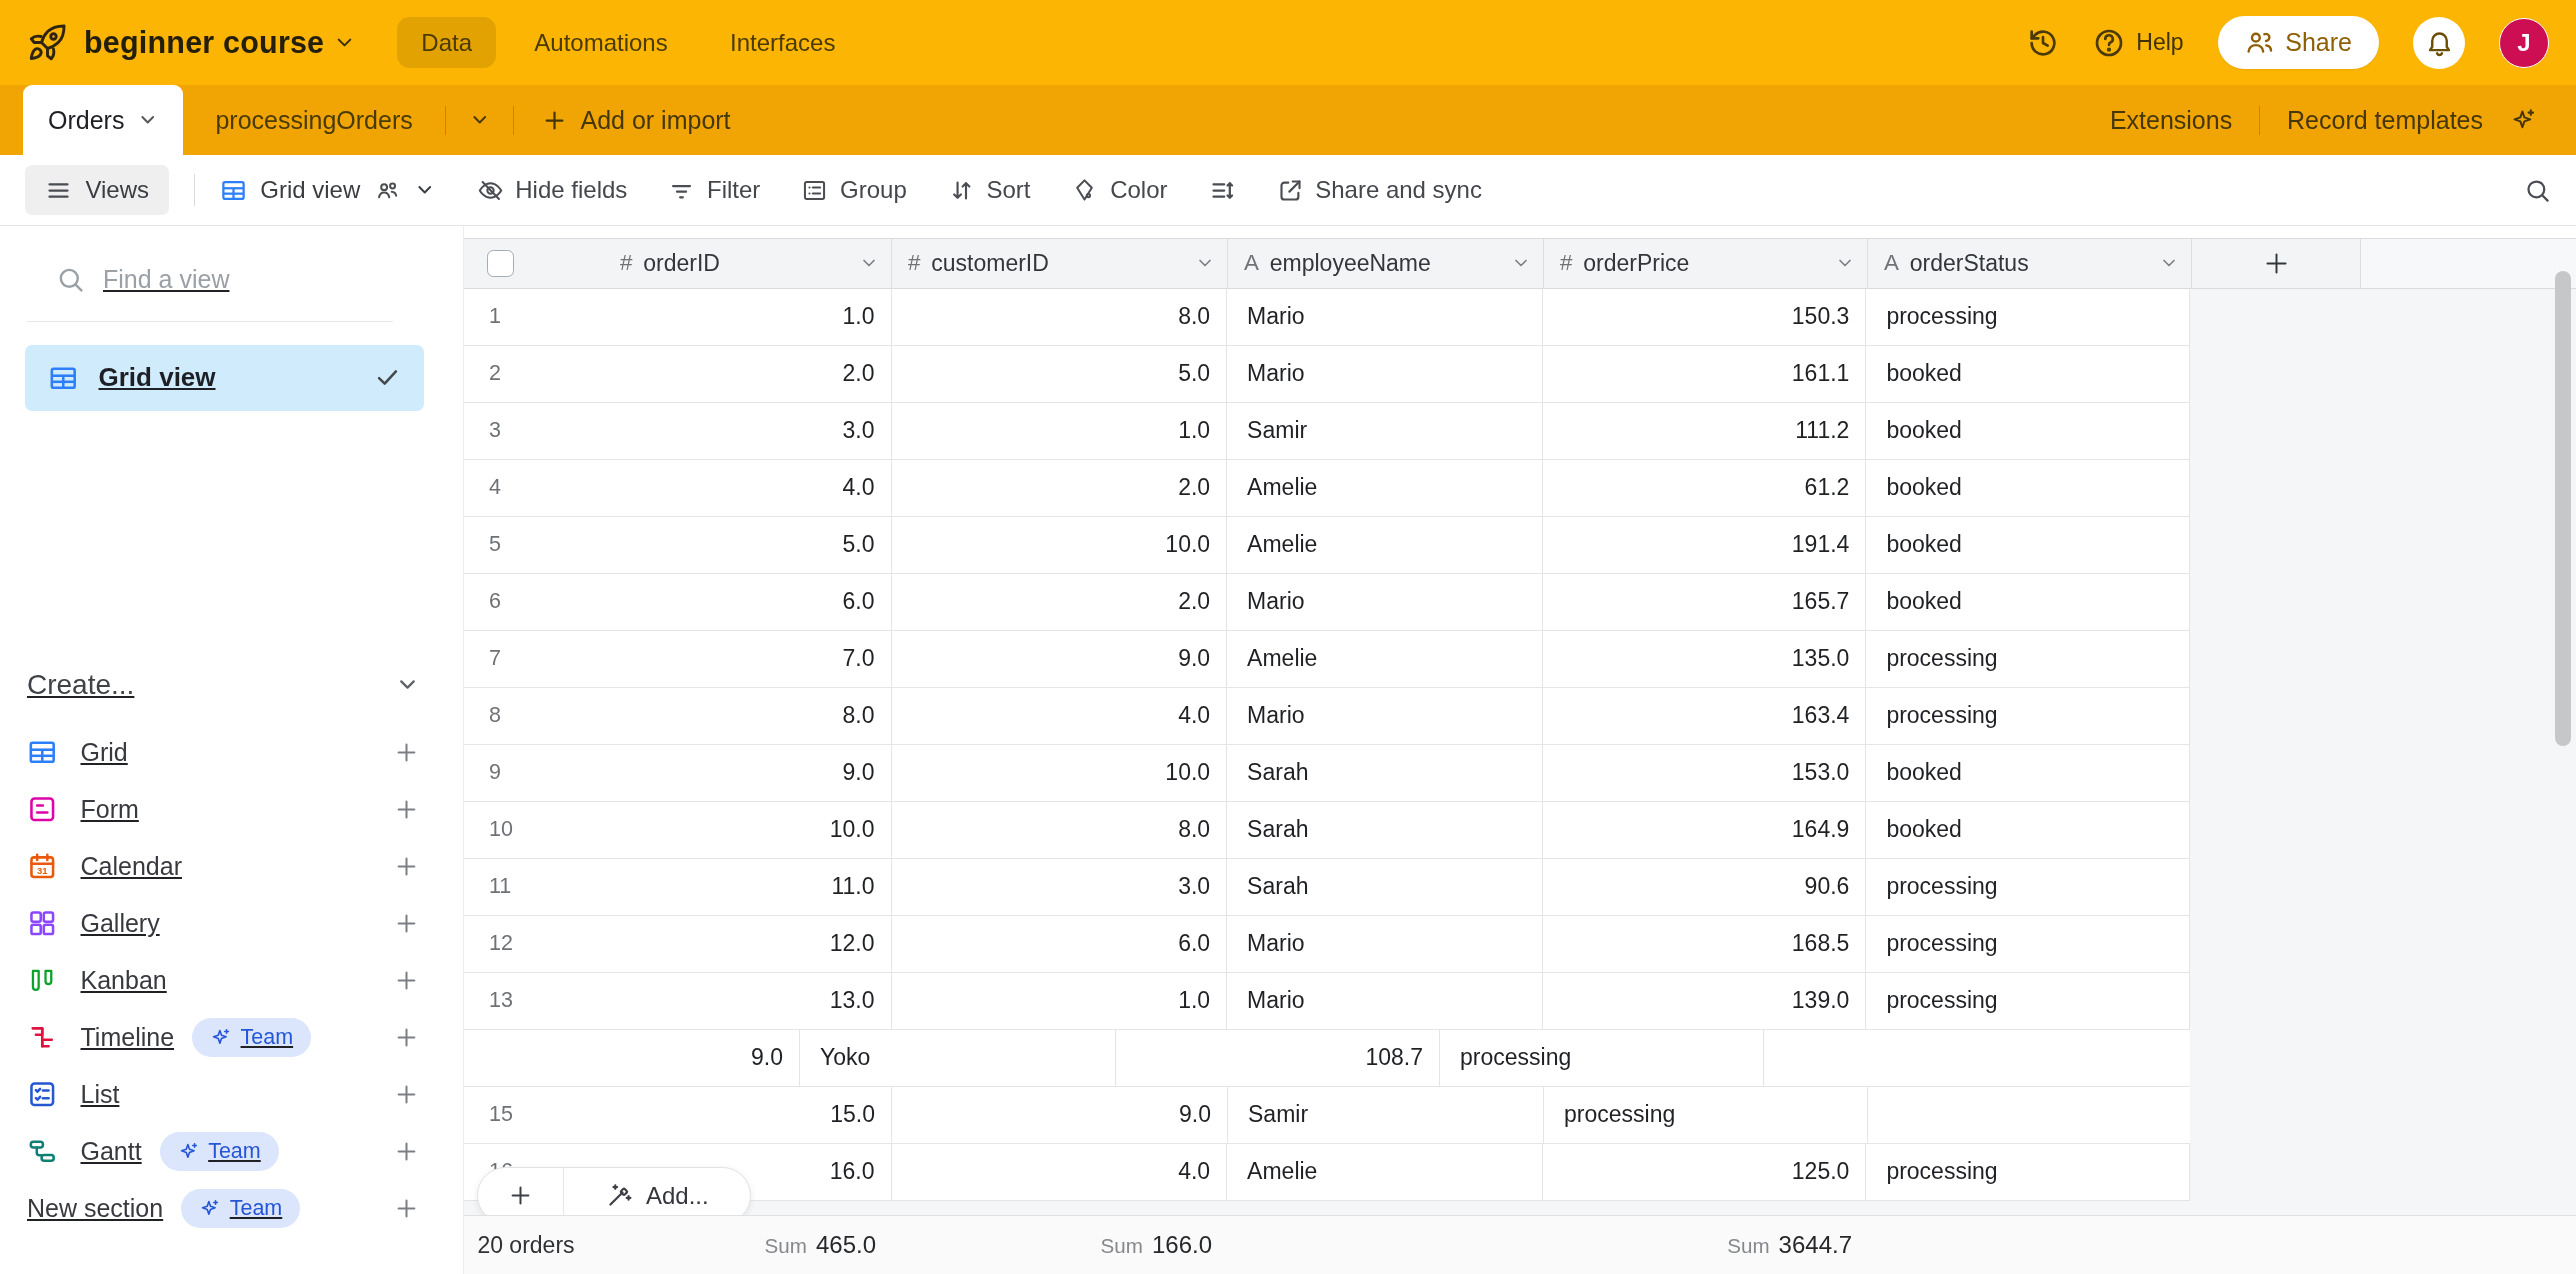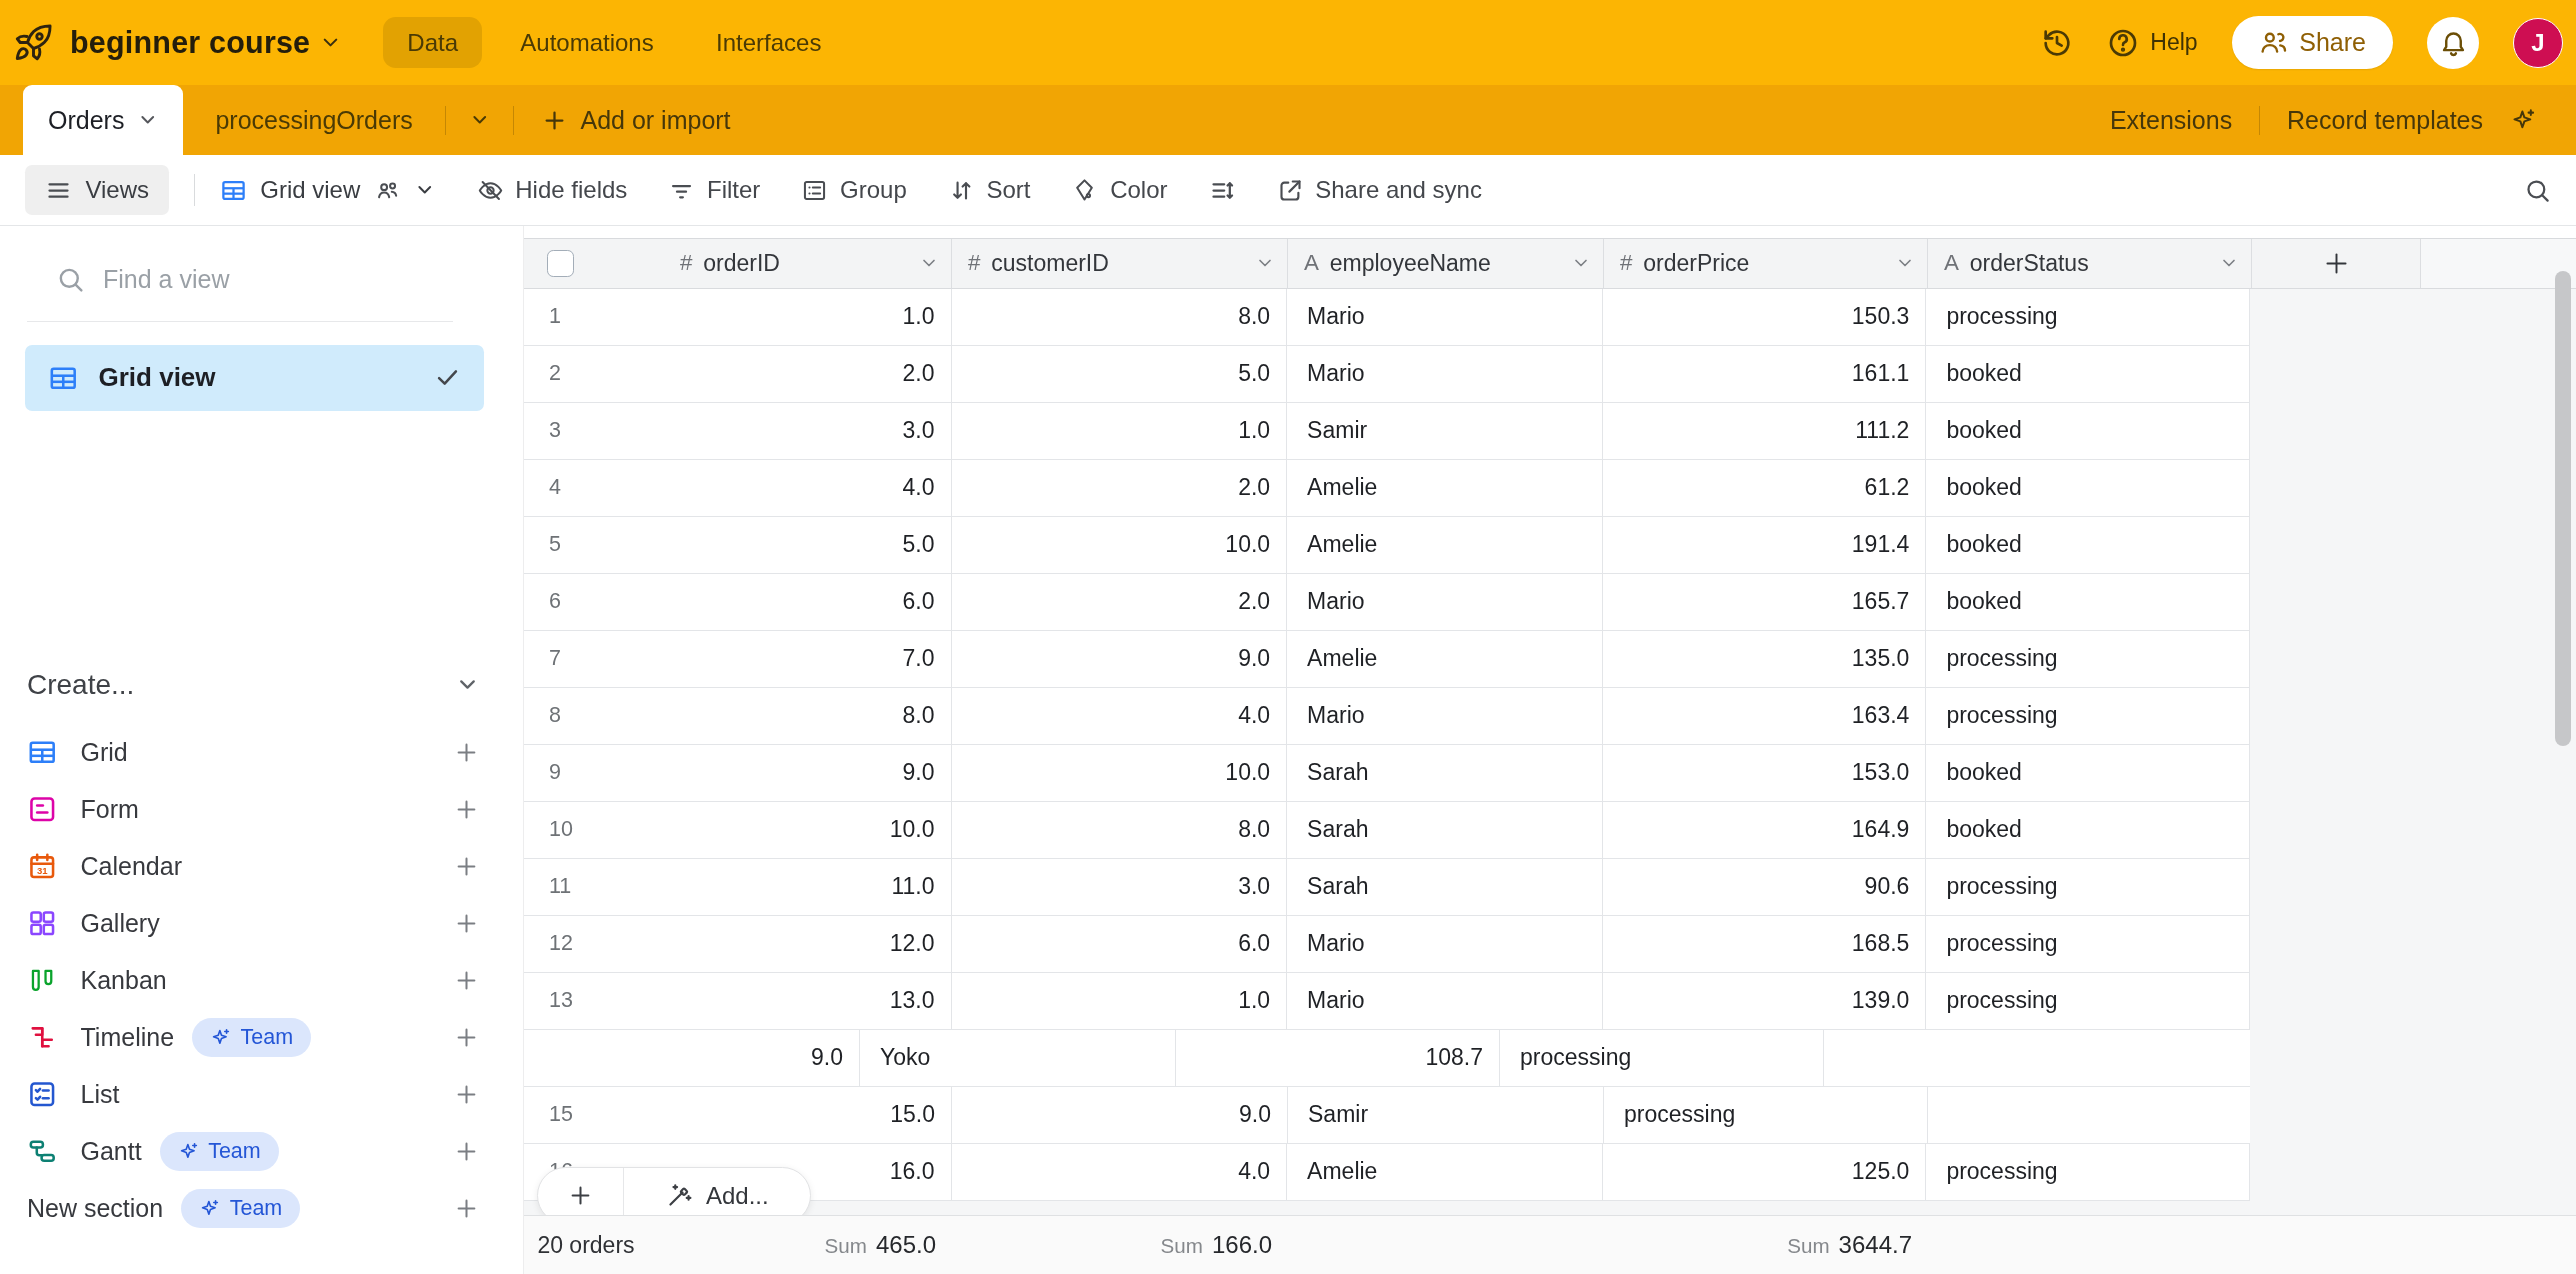--- a/index.html
+++ b/index.html
@@ -1,20 +1,20 @@
 <!DOCTYPE html>
 <html style="font-size:14.3px"><head>
 <meta charset="utf-8">
 <style>
   * { margin:0; padding:0; box-sizing:border-box; }
   html,body { width:2576px; height:1275px; overflow:hidden; background:#fff;
     font-family:"Liberation Sans", sans-serif; color:#1f2125; }
 
   
-  .topbar { height:85px; background:#fcb503; display:flex; align-items:center; padding:0 13px; }
+  .topbar { height:85px; background:#fcb503; display:flex; align-items:center; padding:0 27px; }
   .logo { width:41px; height:41px; color:#2e2410; margin-right:16px; flex:none; }
   .base-title { font-size:30.5px; font-weight:700; color:#241e0c; letter-spacing:0.2px; }
   .title-chev { width:23px; height:23px; color:#3a2f10; margin-left:9px; }
   .top-nav { display:flex; align-items:center; gap:14.3px; margin-left:41px; }
   .nav-pill { font-size:24px; color:#4a3a05; padding:11.7px 24px; border-radius:12.5px; cursor:pointer; }
   .nav-pill.active { background:rgba(0,0,0,.10); font-weight:500; }
   .top-right { margin-left:auto; display:flex; align-items:center; gap:34px; }
   .tb-icon { width:32px; height:32px; color:#4a3a05; }
   .help { display:flex; align-items:center; gap:10.8px; font-size:23px; color:#3f3204; }
   .share-btn { background:#fff; border-radius:895px; padding:11.7px 27px; display:flex; align-items:center;
@@ -47,21 +47,21 @@
   .toolbar-sep { width:0.9px; height:32px; background:#d9dbdd; margin:0 25px; }
   .gridview-group { display:flex; align-items:center; gap:13.4px; font-size:24px; color:#3a3d42; font-weight:500; }
   .gridview-group .grid-ic { color:#2d7ff9; }
   .tool-btn { display:flex; align-items:center; gap:11.7px; margin-left:41px; font-size:24px; color:#44474c; }
   .search-ic-btn { margin-left:auto; }
 
   
   .main { position:absolute; top:226px; bottom:0; left:0; right:0; display:flex; }
 
   
-  .sidebar { width:524px; background:#fff; border-right:0.9px solid #ededee; position:relative; flex:none; }
+  .sidebar { width:464px; background:#fff; border-right:0.9px solid #ededee; position:relative; flex:none;text-decoration:underline; }
   .find-view { display:flex; align-items:center; gap:18px; margin:39px 36px 0 56px; color:#9aa0a6; font-size:25px; }
   .find-view .tool-ic { color:#9aa0a6; width:29px; height:29px; }
   .side-div { height:0.9px; background:#e7e8ea; margin:27px 70px 0 27px; }
   .view-item.selected { margin:23px 39px 0 25px; height:66px; background:#d0ebfc; border-radius:7.2px;
     display:flex; align-items:center; padding:0 23px; gap:20px; }
   .view-item.selected .grid-ic { color:#2d7ff9; width:30.5px; height:30.5px; }
   .view-item .vlabel { font-size:26px; font-weight:600; color:#1d1f25; }
   .check-ic { width:27px; height:27px; color:#44474c; margin-left:auto; }
   .create-head { margin-top:258px; padding:0 43px 0 27px; display:flex; align-items:center; justify-content:space-between;gap:28px; }
   .create-head .clabel { font-size:28px; color:#3f4247; font-weight:500; }

